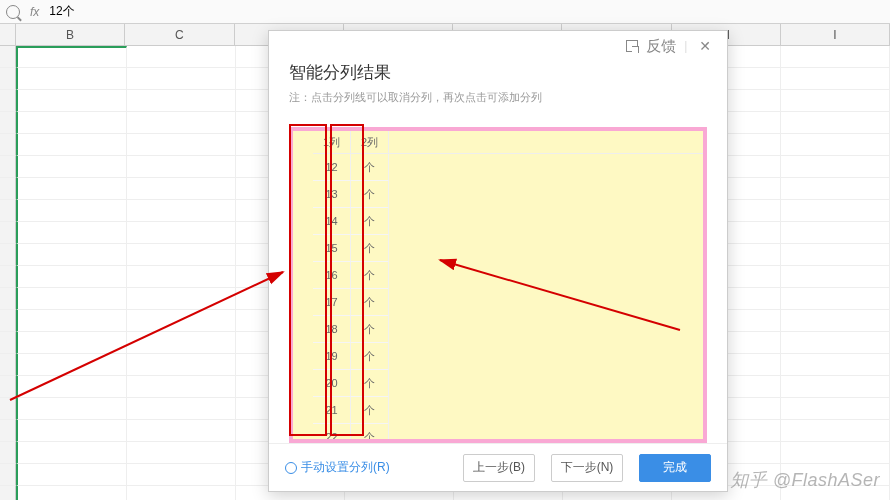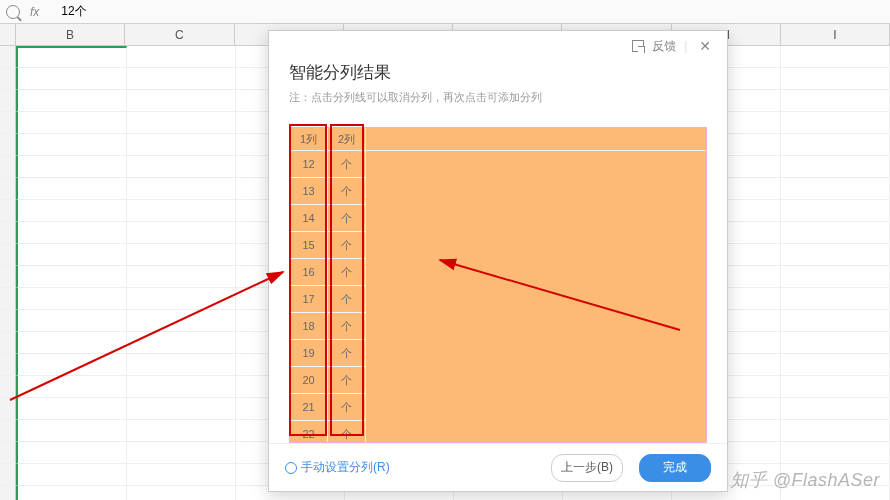--- a/index.html
+++ b/index.html
@@ -24,21 +24,21 @@
   }
   .formula-bar .search-ico {
     width: 14px; height: 14px;
     border: 1.5px solid #888; border-radius: 50%;
     position: relative; margin-right: 10px;
   }
   .formula-bar .search-ico::after {
     content:""; position:absolute; width:5px; height:1.5px;
     background:#888; bottom:-2px; right:-3px; transform:rotate(45deg);
   }
-  .formula-bar .fx { font-style: italic; color: #888; margin-right: 22px; }
+  .formula-bar .fx { font-style: italic; color: #888; margin-right: 10px; }
   .formula-bar .fx-input {
     border:none; background:transparent; font-size:12px; outline:none; width:200px;
   }
   
   .sheet {
     position: absolute; top:24px; left:0; width:890px; height:476px;
     background: #fff;
   }
   .col-headers { display:flex; height:22px; border-bottom:1px solid #ccc; }
   .col-headers .rownum-spacer { width:16px; border-right:1px solid #ccc; background:#f3f3f3; }
@@ -59,28 +59,28 @@
     display:flex; flex-direction:column;
   }
   .dialog-header {
     display:flex; justify-content:flex-end; align-items:center; height:30px;
     padding:0 12px; gap:8px; color:#888;
   }
   .dialog-header .fb-ico {
     width:12px; height:12px; border:1px solid #888; position:relative;
   }
   .dialog-header .fb-ico::after { content:""; position:absolute; width:6px; height:6px; border-top:1px solid #888; border-right:1px solid #888; bottom:-2px; right:-2px; background:#fff; }
-  .dialog-header .feedback { cursor:pointer; font-size:12px; color:#888; }
+  .dialog-header .feedback { cursor:pointer; font-size:15px; color:#888; }
   .dialog-header .sep { color:#ddd; }
   .dialog-header .close { cursor:pointer; font-size:14px; color:#888; padding:0 4px; }
   .dialog-body { padding:0 20px; flex:1; display:flex; flex-direction:column; overflow:hidden; }
   .dlg-title { font-size:17px; color:#333; font-weight:400; margin-bottom:6px; }
   .dlg-note { font-size:11px; color:#999; margin-bottom:22px; }
   .split-table {
-    border:1px solid #f9a8d4; width:100%; flex:1; overflow:hidden; background:#fdba74;
+    border:4px solid #f9a8d4; width:100%; flex:1; overflow:hidden; background:#fef9c3;padding-left:20px;
   }
   .split-table .st-head { display:flex; border-bottom:1px solid #eee; }
   .split-table .st-head .sth {
     width:38px; text-align:center; font-size:11px; color:#666; line-height:22px;
     border-right:1px solid #eee;
   }
   .split-table .st-body .str { display:flex; }
   .split-table .st-body .str .std {
     width:38px; text-align:center; font-size:11px; color:#666; line-height:26px;
     border-right:1px solid #f0f0f0; border-bottom:1px solid #f5f5f5;
@@ -89,21 +89,21 @@
     height:48px; display:flex; align-items:center; padding:0 16px; gap:16px;
     border-top:1px solid #eee;
   }
   .manual-link { color:#3a8ee6; font-size:12px; cursor:pointer; display:flex; align-items:center; gap:4px; }
   .manual-link .gear {
     width:12px; height:12px; border:1.3px solid #3a8ee6; border-radius:50%; position:relative;
   }
   .footer-spacer { flex:1; }
   .btn {
     min-width:72px; height:28px; border:1px solid #ccc; background:#fff; color:#555;
-    font-size:12px; cursor:pointer; border-radius:12px;
+    font-size:12px; cursor:pointer; border-radius:2px;
   }
   .btn.primary { background:#3a8ee6; border-color:#3a8ee6; color:#fff; }
   
   .hl1 { position:absolute; left:289px; top:124px; width:38px; height:312px; border:2px solid #d40000; pointer-events:none; }
   .hl2 { position:absolute; left:330px; top:124px; width:34px; height:312px; border:2px solid #d40000; pointer-events:none; }
   
   .arrows { position:absolute; left:0; top:0; width:890px; height:500px; pointer-events:none; }
   
   .watermark {
     position:absolute; right:10px; bottom:8px; color:rgba(120,120,120,.55);
@@ -433,20 +433,21 @@
         </div>
     </div>
   </div>
   <div class="dialog-footer">
     <span class="manual-link">
       <span class="gear"></span>
       <span>手动设置分列(R)</span>
     </span>
     <span class="footer-spacer"></span>
     <button class="btn">上一步(B)</button>
+    <button class="btn">下一步(N)</button>
     <button class="btn primary">完成</button>
   </div>
 </div>
 
 <div class="hl1"></div>
 <div class="hl2"></div>
 
 <svg class="arrows">
   <defs>
     <marker id="ah" markerWidth="10" markerHeight="10" refX="8" refY="3" orient="auto">

